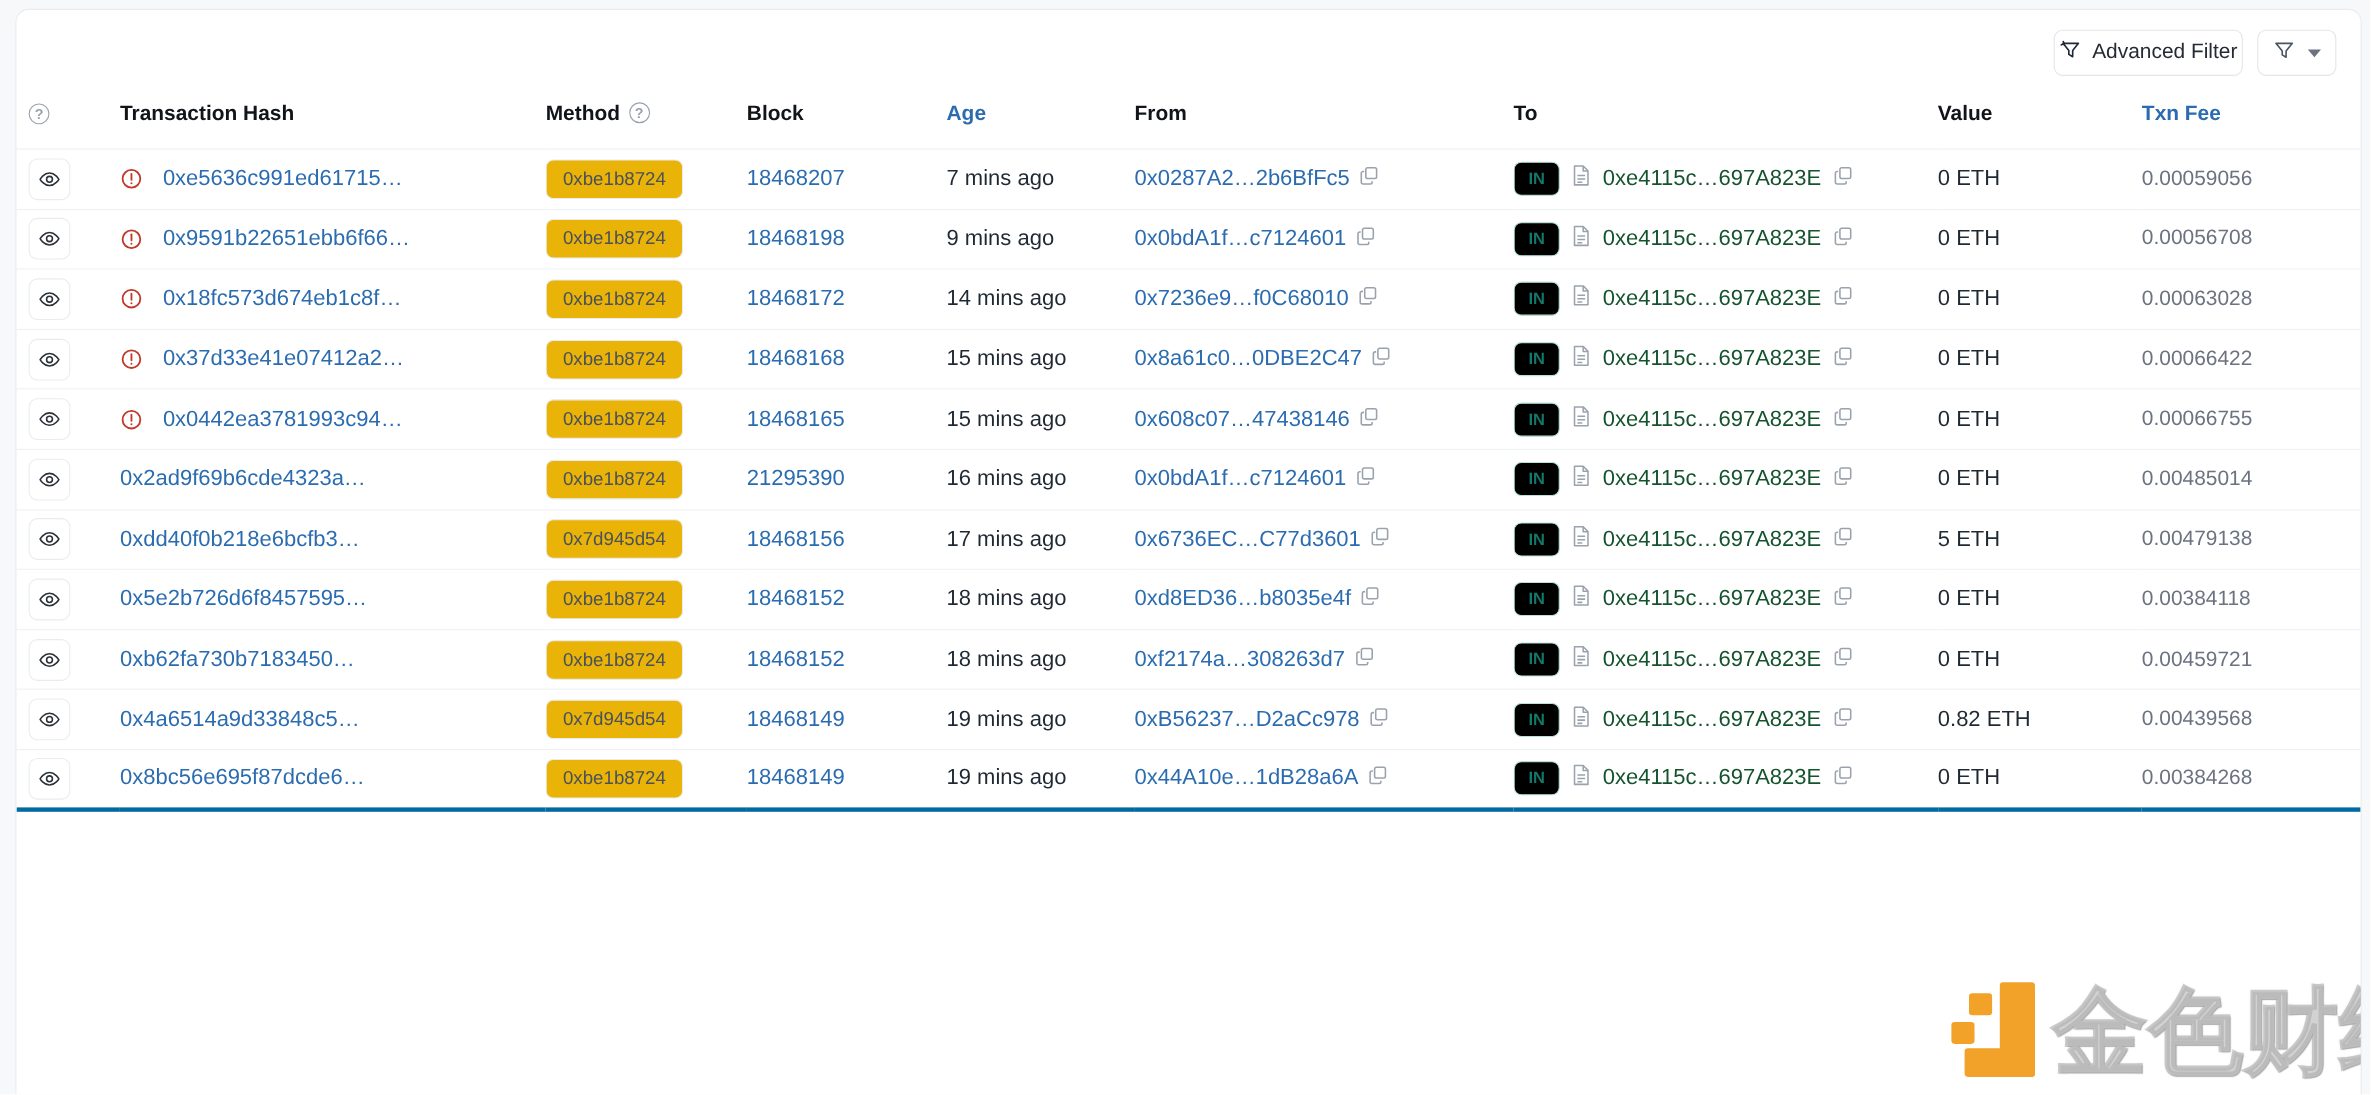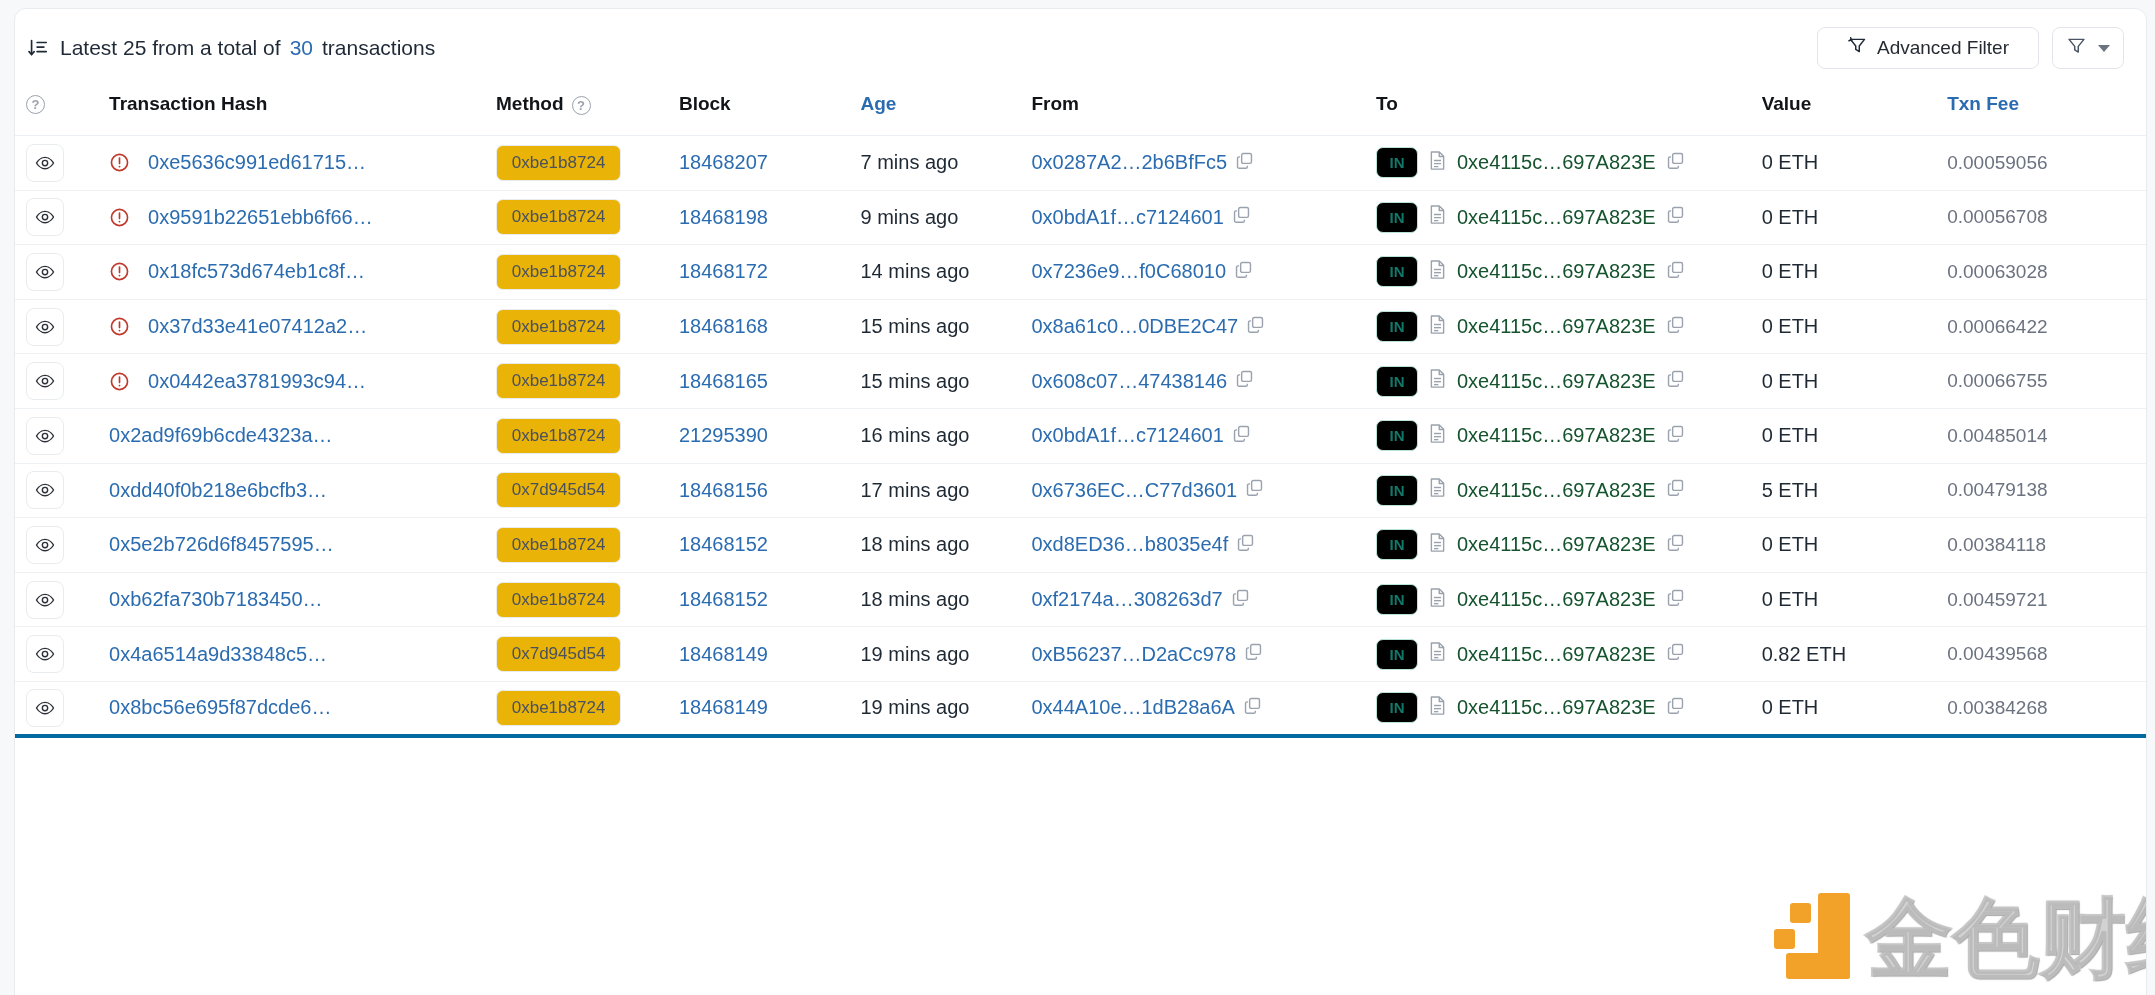--- a/index.html
+++ b/index.html
@@ -47,21 +47,21 @@
     margin-left: auto;
     display: flex;
     align-items: center;
     gap: 13px;
   }
   .btn {
     display: inline-flex;
     align-items: center;
     gap: 9px;
     height: 42px;
-    padding: 0 29px;
+    padding: 0 4px;
     border: 1px solid #e2e5ea;
     border-radius: 8px;
     background: #fff;
     font-size: 19px;
     color: #262b33;
     cursor: pointer;
     white-space: nowrap;
   }
   .btn-icon-only { padding: 0 13px; gap: 11px; }
   .chev { display:inline-block; width:0;height:0;
@@ -81,21 +81,21 @@
     white-space: nowrap;
   }
   thead th.link-head { color: #2b6cb0; }
   .qmark {
     display: inline-flex; align-items:center; justify-content:center;
     width: 19px; height: 19px; border-radius: 50%;
     border: 1.6px solid #9aa2ad; color: #9aa2ad;
     font-size: 13px; font-weight: bold; line-height: 1;
     vertical-align: middle;
   }
-  .head-with-q { display:inline-flex; align-items:flex-end; gap:8px; }
+  .head-with-q { display:inline-flex; align-items:flex-start; gap:8px; }
 
   tbody td {
     padding: 0;
     height: 54.6px;
     border-bottom: 1px solid #eef1f4;
     font-size: 20px;
     color: #1f2933;
     vertical-align: middle;
     white-space: nowrap;
     overflow: hidden;
@@ -173,34 +173,20 @@
     -webkit-text-stroke: 2px rgba(160,160,160,0.45);
   }
 </style>
 </head>
 <body>
 
 <div class="page">
   <div class="card">
 
     <div class="toolbar">
-      <div class="toolbar-left">
-        <span class="sort-icon">
-          <svg width="22" height="22" viewBox="0 0 24 24" fill="none" stroke="#1f2937" stroke-width="1.8" stroke-linecap="round">
-            <path d="M5 4 V19"></path>
-              <path d="M2.2 16 L5 19.2 L7.8 16"></path>
-            <path d="M11 6 H21"></path>
-              <path d="M11 11 H18.5"></path>
-              <path d="M11 16 H21"></path>
-          </svg>
-        </span>
-        <span>Latest 25 from a total of</span>
-        <a class="count-link" href="#">30</a>
-        <span>transactions</span>
-      </div>
 
       <div class="toolbar-right">
         <button class="btn">
           <span>
             <svg width="21" height="21" viewBox="0 0 24 24" fill="none" stroke="#1f2937" stroke-width="1.7" stroke-linejoin="round" stroke-linecap="round">
               <path d="M4 5 H20 L14 12.5 V19 L10 16.5 V12.5 Z"></path>
               <path d="M4.2 3.2 L5.4 6.4"></path>
                 <path d="M2.2 6.6 L5.3 5.4"></path>
             </svg>
           </span>

